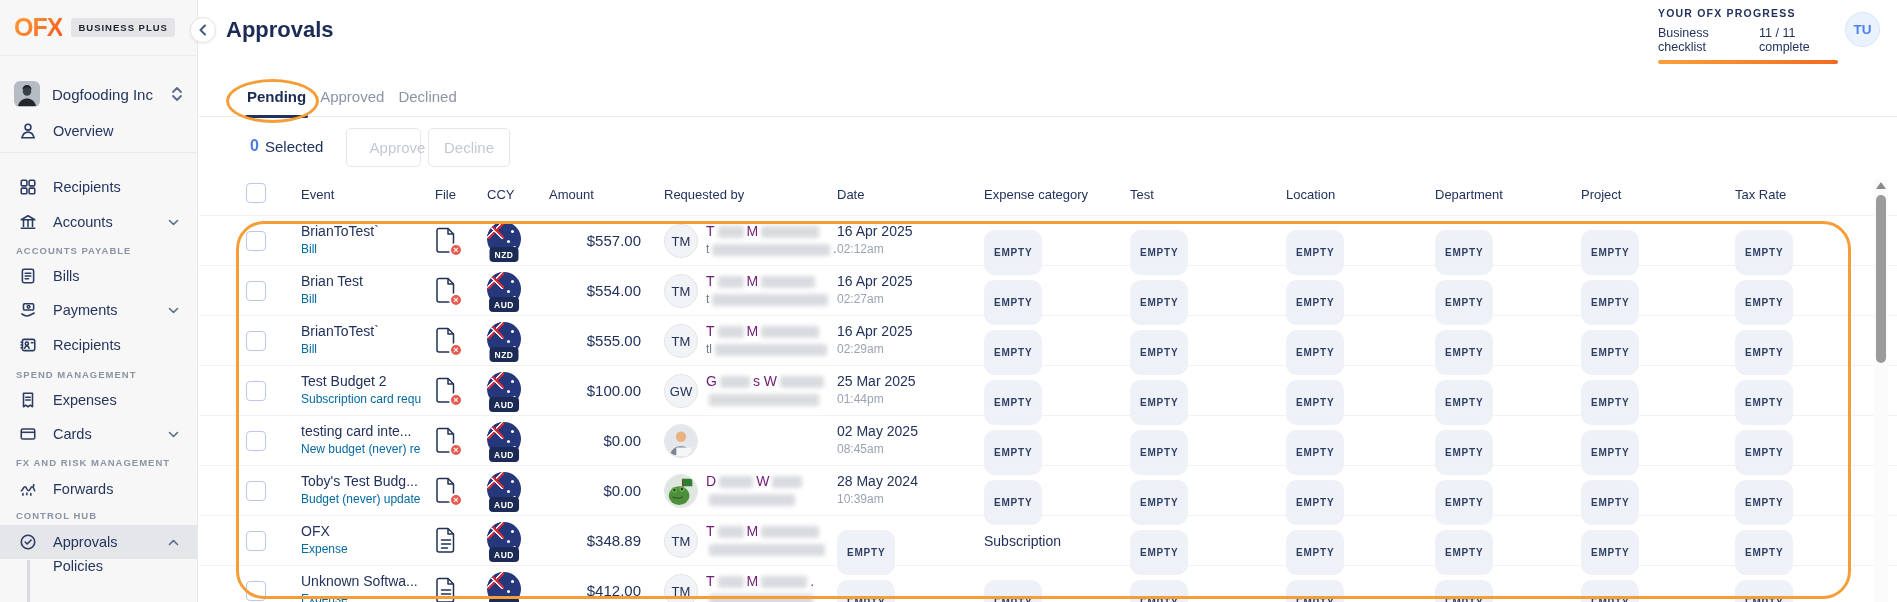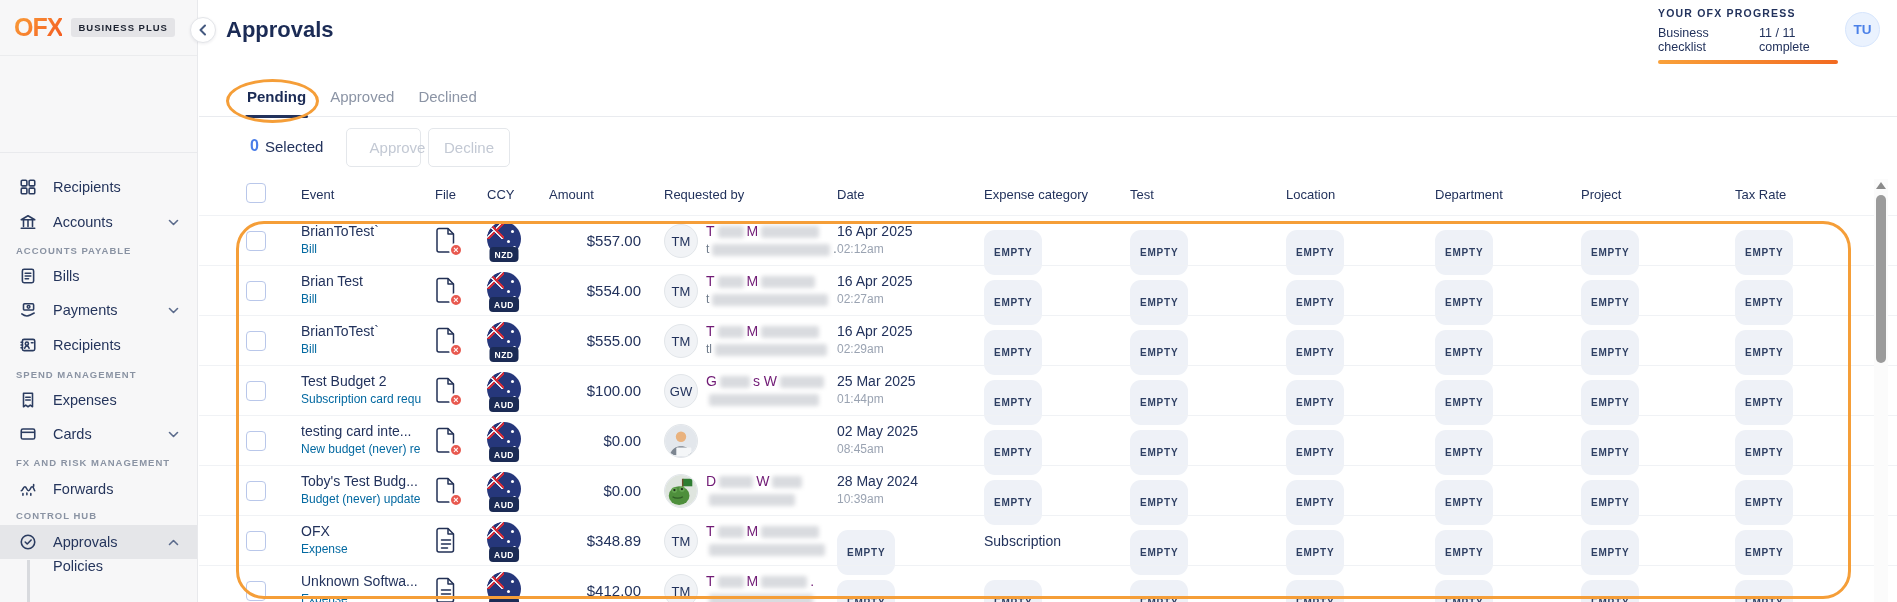--- a/index.html
+++ b/index.html
@@ -47,21 +47,21 @@
   .checklist-line { margin-top:7px; display:flex; gap:12px; font-size:12.5px; color:#22325c; cursor:pointer; }
   .progress-bar { margin-top:6px; height:4px; border-radius:2px;
     background:linear-gradient(90deg,#f9a13a,#f26a21); }
   .user-avatar { position:absolute; left:1845px; top:12px; width:35px; height:35px;
     border-radius:50%; background:#eaf2fe; border:1px solid #d7e6fd; color:#4a80e8;
     font-size:13.5px; font-weight:700; display:flex; align-items:center;
     justify-content:center; cursor:pointer; }
 
   
   .tabs-line { position:absolute; left:199px; right:0; top:116px; height:1px; background:#e9ebef; }
-  .tabs { position:absolute; left:247px; top:88px; height:29px; display:flex; gap:24px; z-index:2; }
+  .tabs { position:absolute; left:247px; top:88px; height:29px; display:flex; gap:14px; z-index:2; }
   .tab { font-size:15px; color:#8b94a5; padding-bottom:9px; cursor:pointer; position:relative; }
   .tab.active { color:#1b2b55; font-weight:700; }
   .tab.active::after { content:''; position:absolute; left:-2px; right:-2px; bottom:-1px;
     height:3px; background:#22325c; border-radius:2px; }
 
   
   .toolbar { position:absolute; left:199px; top:128px; height:40px; }
   .sel-count { position:absolute; left:51px; top:9px; font-size:16px; font-weight:700; color:#4a7de8; }
   .sel-label { position:absolute; left:66px; top:10px; font-size:15px; color:#22325c; }
   .btn { position:absolute; top:0; height:39px; background:#fff; border:1px solid #e4e7eb;
@@ -132,20 +132,46 @@
 </head>
 <body>
 
 <div class="page">
 
   <div class="sidebar">
     <div class="logo-row">
       <span class="logo">OFX</span>
       <span class="plan-badge">BUSINESS PLUS</span>
     </div>
+    <div class="company-row">
+      <span>
+        <svg width="26" height="26" viewBox="0 0 26 26">
+            <rect width="26" height="26" rx="6" fill="#b6bcc4"></rect>
+            <path d="M8.5 8.5a4.5 4.5 0 0 1 9 0z" fill="#1d2126"></path>
+            <circle cx="13" cy="10.5" r="4.2" fill="#3a3f45"></circle>
+            <path d="M4 25c1.5-5.5 5-7.5 9-7.5s7.5 2 9 7.5z" fill="#23272c"></path>
+          </svg>
+      </span>
+      <span class="name">Dogfooding Inc</span>
+      <span>
+        <svg width="12" height="16" viewBox="0 0 12 16" fill="none" stroke="#5b6b8c" stroke-width="1.8" stroke-linecap="round" stroke-linejoin="round">
+            <polyline points="2,6 6,2 10,6"></polyline>
+            <polyline points="2,10 6,14 10,10"></polyline>
+          </svg>
+      </span>
+    </div>
+    <div class="overview-row">
+      <span class="icon-box">
+        <svg width="18" height="18" viewBox="0 0 16 16" fill="none" stroke="#2b3c60" stroke-width="1.4" stroke-linecap="round">
+            <circle cx="8" cy="4.6" r="2.6"></circle>
+            <path d="M2.6 14c.9-3.4 3-5 5.4-5s4.5 1.6 5.4 5z"></path>
+          </svg>
+      </span>
+      <span class="lbl">Overview</span>
+    </div>
     <div class="side-divider"></div>
     <div id="side-nav">
         <div class="nav-item" style="top: 170px;">
           <span class="icon-box">
             <svg width="18" height="18" viewBox="0 0 16 16" fill="none" stroke="#2b3c60" stroke-width="1.4">
               <rect x="2" y="2" width="5" height="5" rx="1"></rect>
               <rect x="9" y="2" width="5" height="5" rx="1"></rect>
               <rect x="2" y="9" width="5" height="5" rx="1"></rect>
               <rect x="9" y="9" width="5" height="5" rx="1"></rect>
             </svg>

